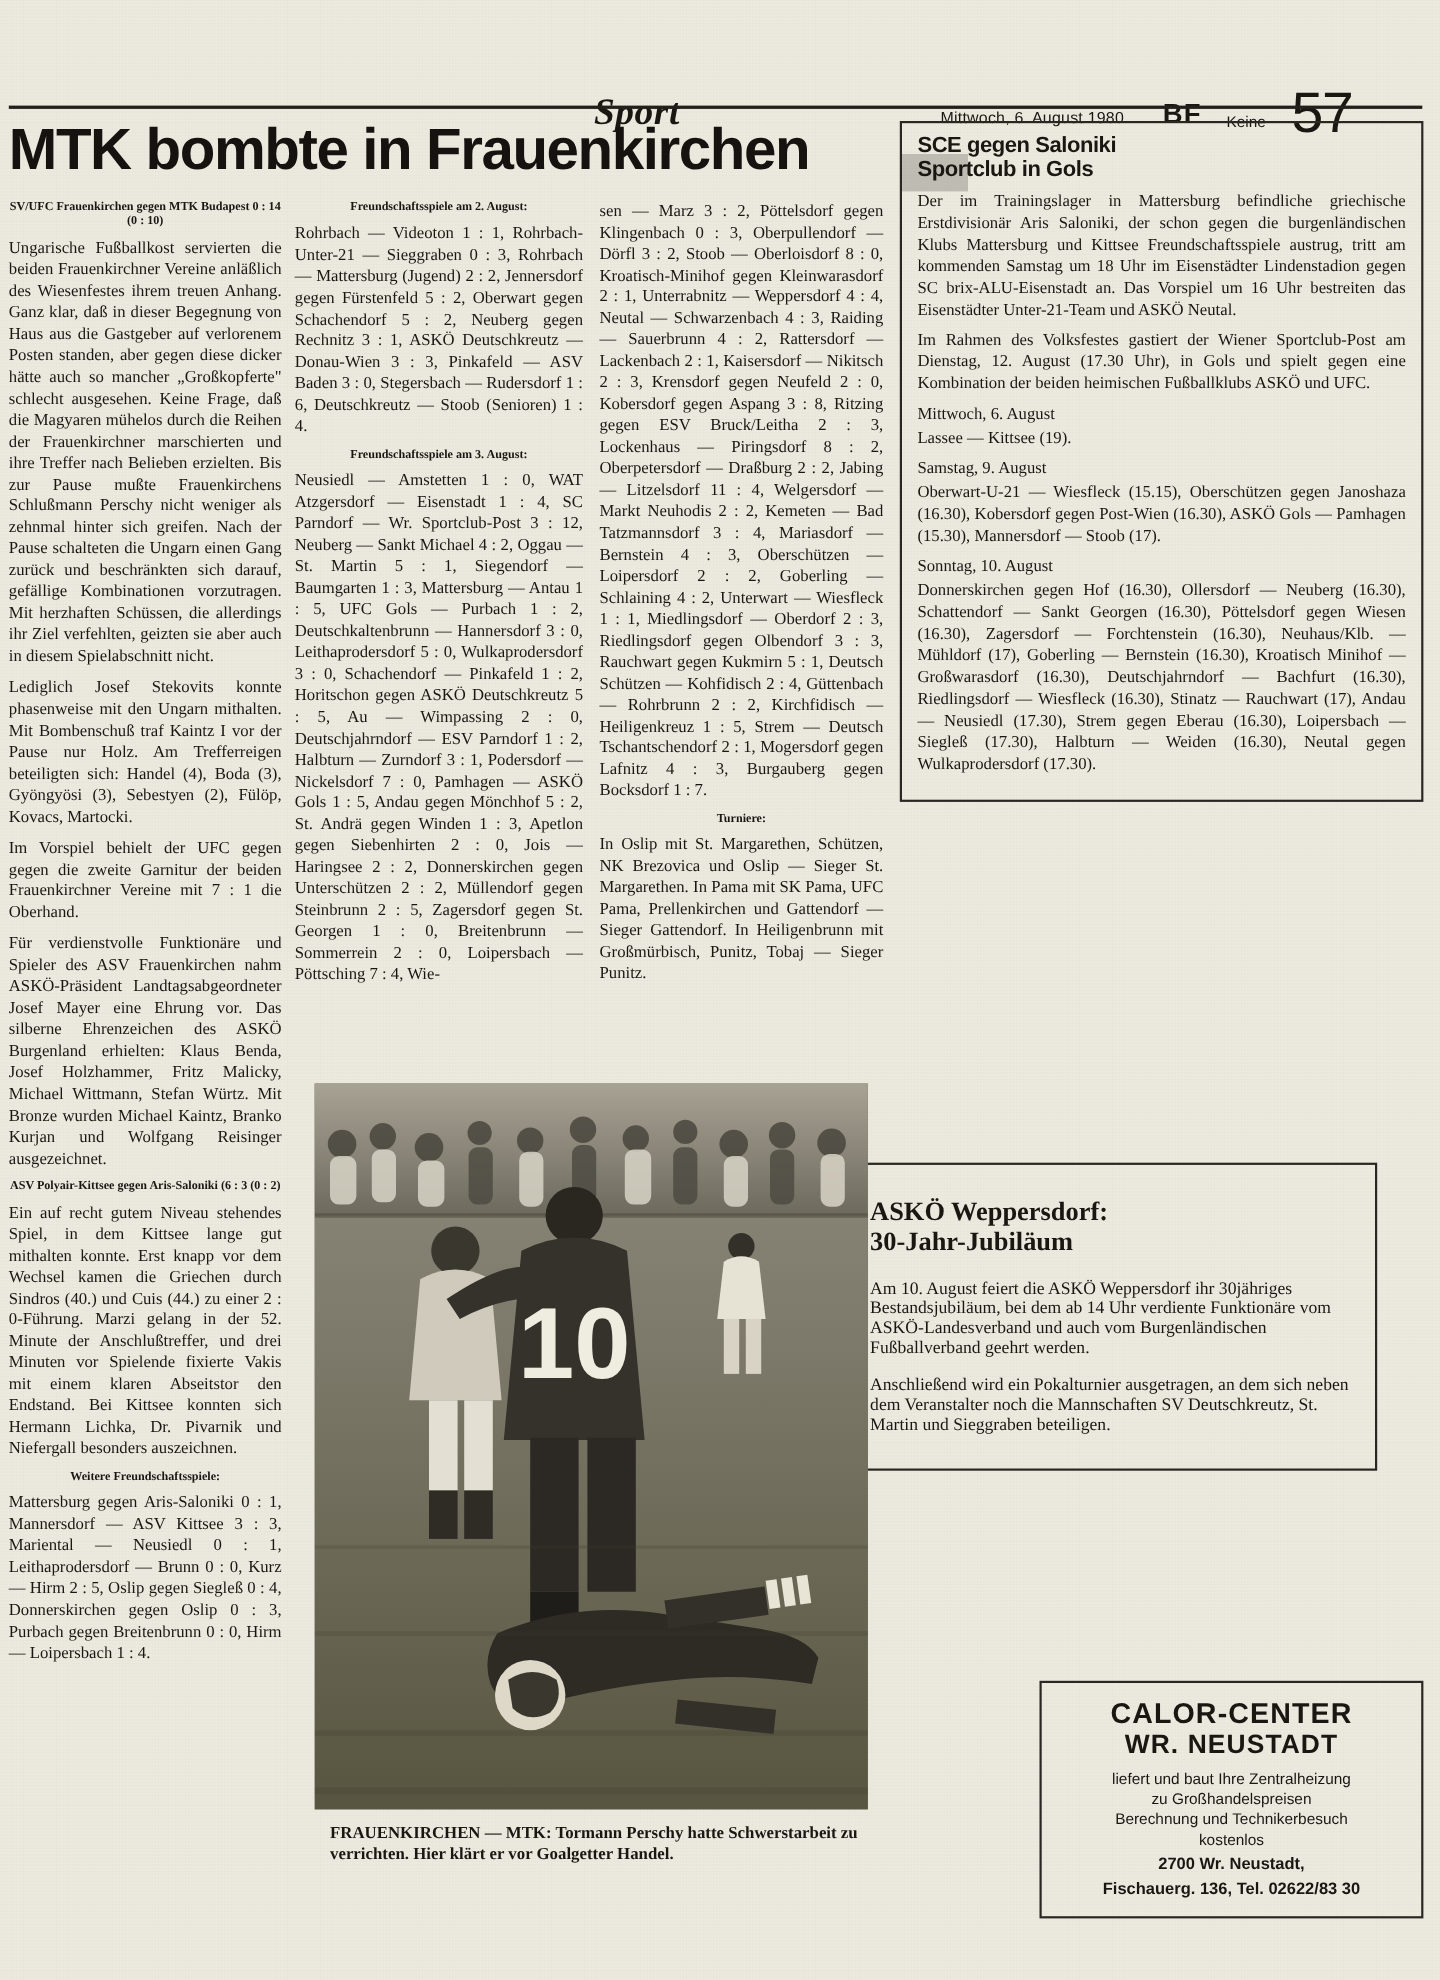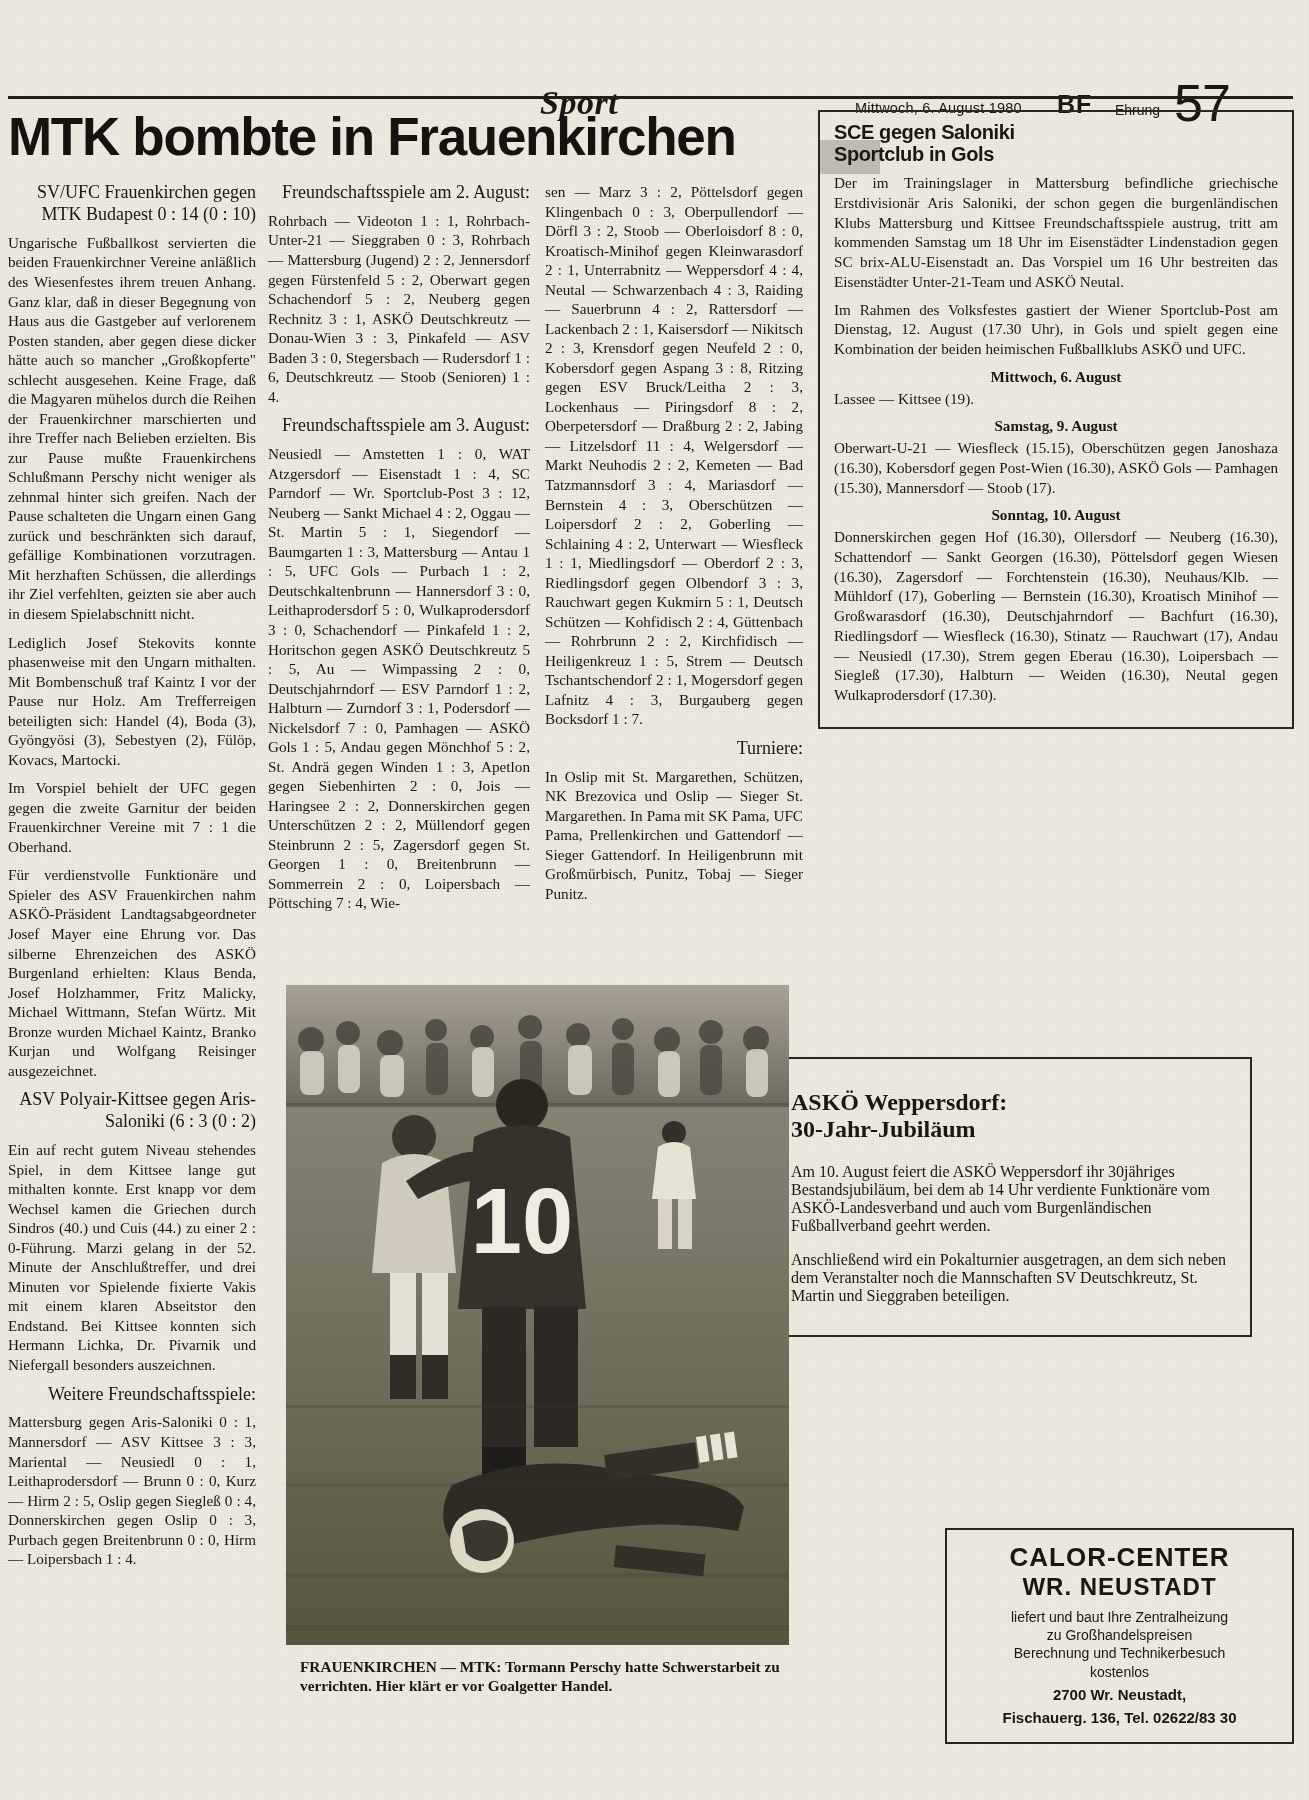--- a/index.html
+++ b/index.html
@@ -99,25 +99,25 @@
     position: absolute;
     font-size: 15.2px;
     line-height: 1.285;
     text-align: justify;
     -webkit-hyphens: auto;
     hyphens: auto;
   }
   .col p { margin: 0 0 9px 0; }
   .subhead {
     font-family: "Liberation Serif", serif;
-    font-weight: normal;
-    font-size: 18px;
+    font-weight: bold;
+    font-size: 11px;
     line-height: 1.22;
     margin: 0 0 7px 0;
-    text-align: right;
+    text-align: center;
   }
   #col1 { left: 8px;  top: 182px; width: 248px; }
   #col2 { left: 268px; top: 182px; width: 262px; }
   #col3 { left: 545px; top: 182px; width: 258px; }
   
   .sidebox {
     position: absolute;
     left: 818px; top: 110px;
     width: 476px;
     border: 2px solid #2a2622;
@@ -133,22 +133,22 @@
     letter-spacing: -0.4px;
   }
   .sidebox p {
     margin: 0 0 8px 0;
     font-size: 15.2px;
     line-height: 1.3;
     text-align: justify;
     hyphens: auto;
   }
   .sidebox .center-bold {
-    text-align: center;
-    font-weight: bold;
+    text-align: left;
+    font-weight: normal;
     margin: 7px 0 2px 0;
   }
   .sidebox-2 {
     position: absolute;
     left: 776px; top: 1057px;
     width: 476px;
     border: 2px solid #2a2622;
     box-sizing: border-box;
     padding: 10px 14px 14px 13px;
   }
@@ -208,21 +208,21 @@
 </style>
 </head>
 <body>
 
 <div id="page">
 
   <div class="masthead">
     <div class="masthead-title">Sport</div>
     <div class="masthead-date">Mittwoch, 6. August 1980</div>
     <div class="masthead-bf">BF</div>
-    <div class="masthead-seite">Ehrung</div>
+    <div class="masthead-seite">Keine</div>
     <div class="masthead-pageno">57</div>
   </div>
   <div class="rule-top"></div>
 
   <div class="headline-shadow"></div>
   <div class="headline">MTK bombte in Frauenkirchen</div>
 
   <div class="col" id="col1">
     <div class="subhead">SV/UFC Frauenkirchen gegen MTK Budapest 0 : 14 (0 : 10)</div>
     <p>Ungarische Fußballkost servierten die beiden Frauenkirchner Vereine anläßlich des Wiesenfestes ihrem treuen Anhang. Ganz klar, daß in dieser Begegnung von Haus aus die Gastgeber auf verlorenem Posten standen, aber gegen diese dicker hätte auch so mancher „Großkopferte" schlecht ausgesehen. Keine Frage, daß die Magyaren mühelos durch die Reihen der Frauenkirchner marschierten und ihre Treffer nach Belieben erzielten. Bis zur Pause mußte Frauenkirchens Schlußmann Perschy nicht weniger als zehnmal hinter sich greifen. Nach der Pause schalteten die Ungarn einen Gang zurück und beschränkten sich darauf, gefällige Kombinationen vorzutragen. Mit herzhaften Schüssen, die allerdings ihr Ziel verfehlten, geizten sie aber auch in diesem Spielabschnitt nicht.</p>

